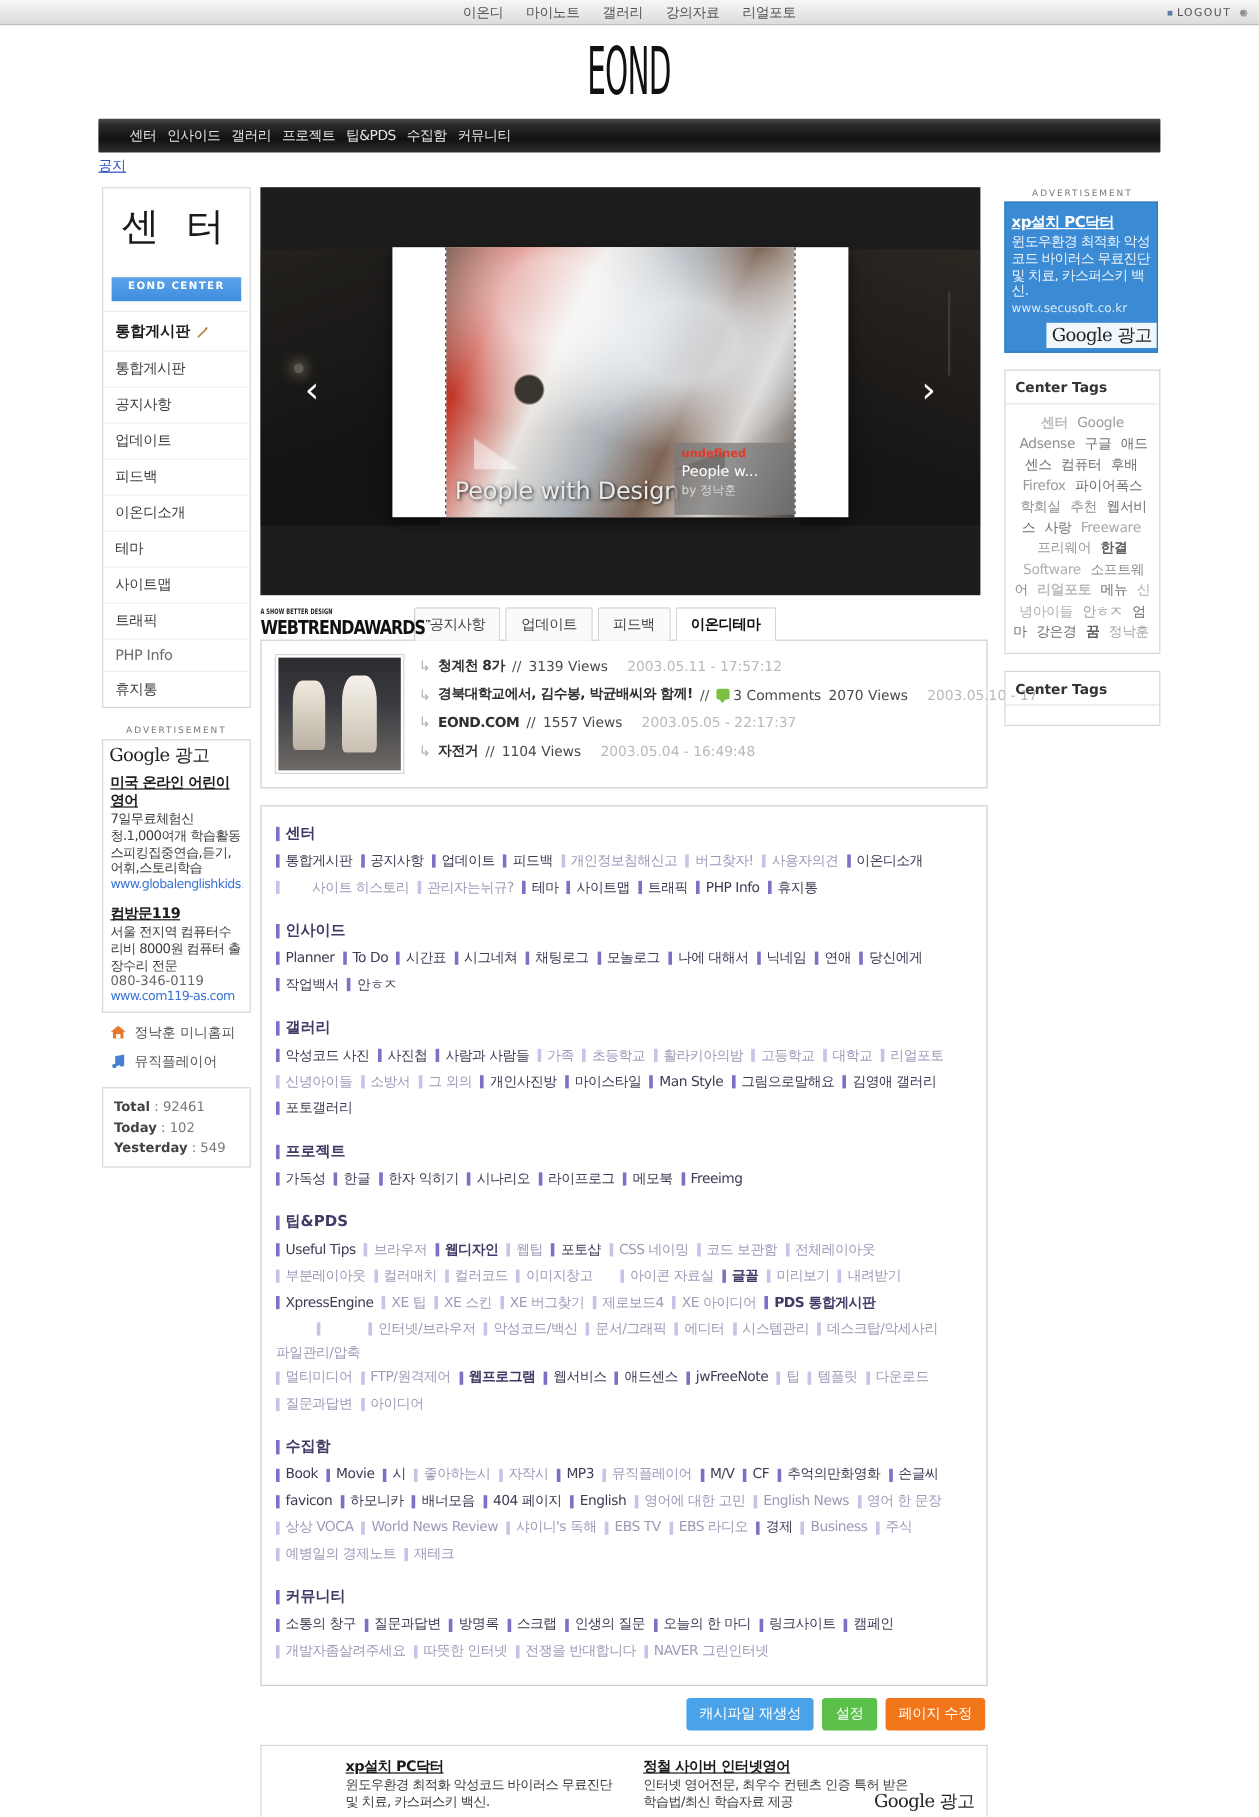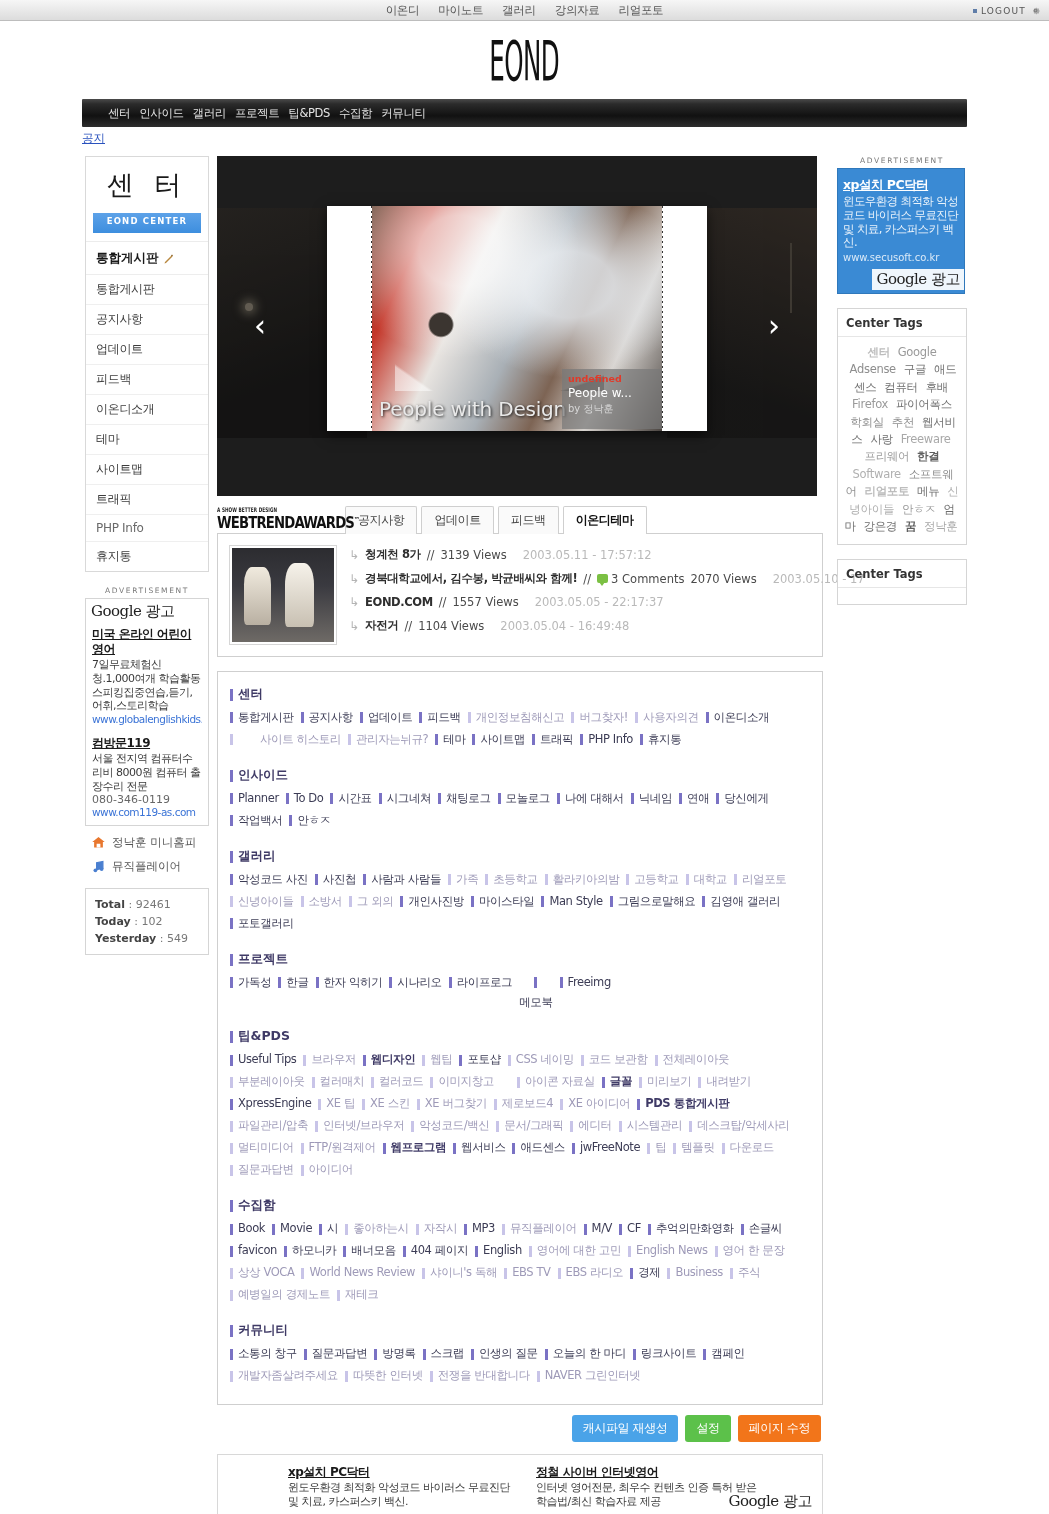--- a/index.html
+++ b/index.html
@@ -56,21 +56,21 @@
   .subnav a{ color:#2a52be; font-size:11.5px; text-decoration:underline;}
 
   
   .page{ width:885px; margin:10px auto 0; display:flex; gap:0; align-items:flex-start; }
   .col-left{ width:127px; flex:0 0 127px; padding-left:3px; }
   .col-mid{ width:606px; flex:0 0 606px; margin-left:8px; }
   .col-right{ width:130px; flex:0 0 130px; margin-left:14px; }
 
   
   .센터box{ border:1px solid #d9d9d9; background:#fff; }
-  .센터title{ text-align:center; font-size:27px; letter-spacing:6px; padding:10px 0 10px; color:#1a1a1a; }
+  .센터title{ text-align:center; font-size:32px; letter-spacing:6px; padding:10px 0 20px; color:#1a1a1a; }
   .eondcenter{
     display:block; margin:0 7px 8px; height:20px;
     background:linear-gradient(to bottom,#5da2e8,#3d8ede);
     color:#fff; font-size:8.5px; letter-spacing:1.2px; text-align:center;
     line-height:16px; font-weight:bold;
   }
   .menulist{ border-top:1px solid #ececec; }
   .menu-head{
     padding:8px 10px 7px; font-weight:bold; font-size:12.5px; color:#1a1a1a;
     border-bottom:1px solid #ededed; display:flex; align-items:center; gap:4px;
@@ -577,21 +577,21 @@
               <span>한글</span>
             </a><a href="#" class="lk on" style="text-decoration: none;">
               <i class="bar"></i>
               <span>한자 익히기</span>
             </a><a href="#" class="lk on" style="text-decoration: none;">
               <i class="bar"></i>
               <span>시나리오</span>
             </a><a href="#" class="lk on" style="text-decoration: none;">
               <i class="bar"></i>
               <span>라이프로그</span>
-            </a><a href="#" class="lk on" style="text-decoration: none; flex-direction: column;">
+            </a><a href="#" class="lk on" style="text-decoration: none;">
               <i class="bar"></i>
               <span>메모북</span>
             </a><a href="#" class="lk on" style="text-decoration: none;">
               <i class="bar"></i>
               <span>Freeimg</span>
             </a></div>
         </div>
         <div class="sm-group">
           <div class="sm-h">
             <i class="bar"></i>
@@ -659,21 +659,21 @@
               <span>XE 버그찾기</span>
             </a><a href="#" class="lk" style="text-decoration: none;">
               <i class="bar dim"></i>
               <span>제로보드4</span>
             </a><a href="#" class="lk" style="text-decoration: none;">
               <i class="bar dim"></i>
               <span>XE 아이디어</span>
             </a><a href="#" class="lk on2" style="text-decoration: none;">
               <i class="bar"></i>
               <span>PDS 통합게시판</span>
-            </a><a href="#" class="lk" style="text-decoration: none;">
+            </a><a href="#" class="lk" style="text-decoration: none; flex-direction: column;">
               <i class="bar dim"></i>
               <span>파일관리/압축</span>
             </a><a href="#" class="lk" style="text-decoration: none;">
               <i class="bar dim"></i>
               <span>인터넷/브라우저</span>
             </a><a href="#" class="lk" style="text-decoration: none;">
               <i class="bar dim"></i>
               <span>악성코드/백신</span>
             </a><a href="#" class="lk" style="text-decoration: none;">
               <i class="bar dim"></i>

